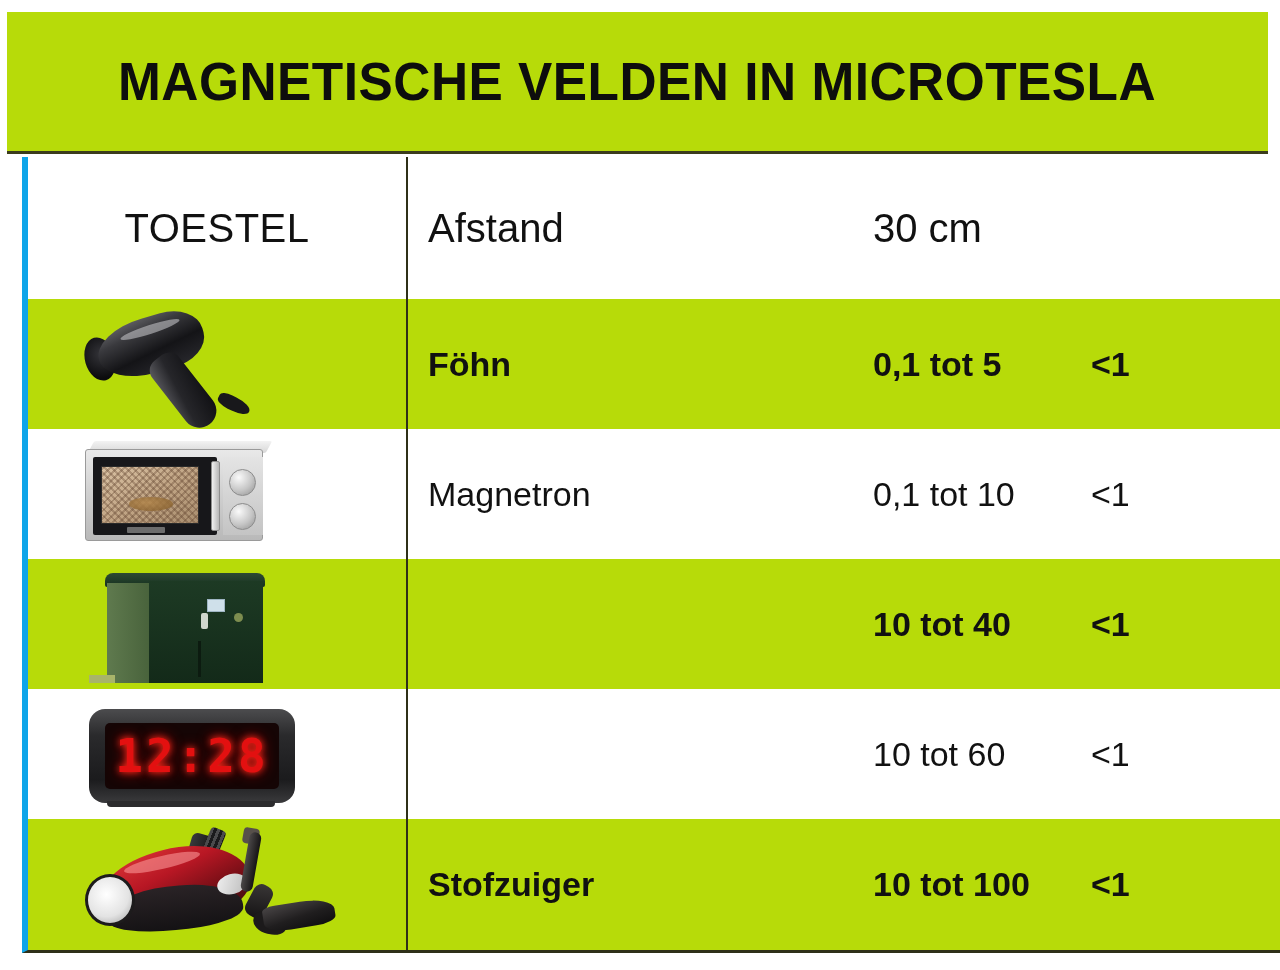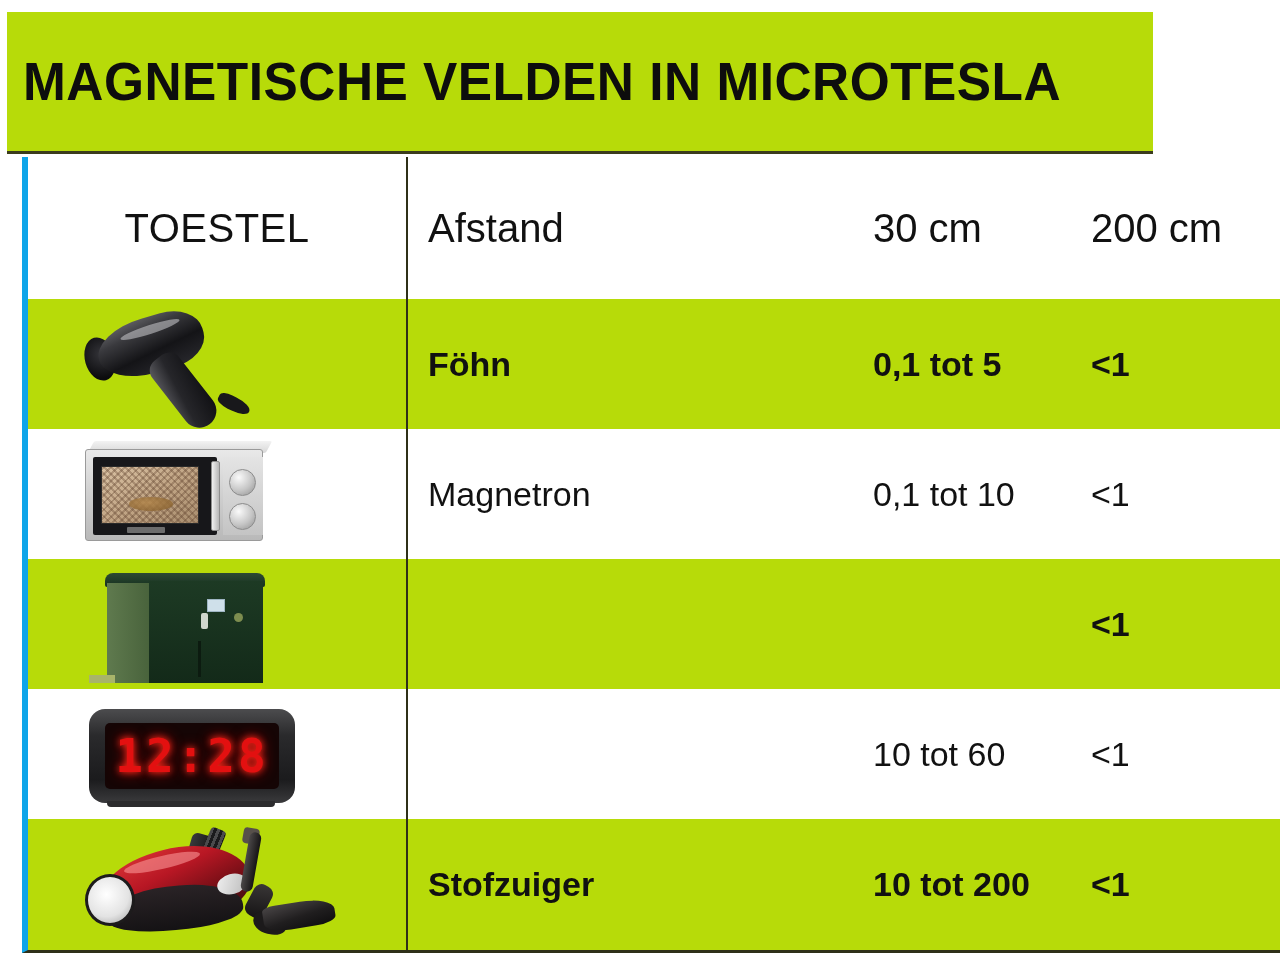--- a/index.html
+++ b/index.html
@@ -14,26 +14,26 @@
   #page {
     position: relative;
     width: 1280px; height: 970px;
     background: #ffffff;
   }
 
   
   .title-banner {
     position: absolute;
     left: 7px; top: 12px;
-    width: 1146px; height: 142px;
+    width: 1261px; height: 142px;
     background: #b7db09;
     border-bottom: 3px solid #3b3c1c;
     display: flex;
     align-items: center;
-    justify-content: flex-start;
+    justify-content: center;
   }
   .title-text {
     font-family: "Liberation Sans Narrow", "Liberation Sans", sans-serif;
     font-weight: bold;
     font-size: 53px;
     letter-spacing: 0.5px;
     color: #0d0d0d;
     white-space: nowrap;
     transform: scaleX(0.97);
   }
@@ -394,23 +394,20 @@
 
     <div class="row row-head white">
       <div class="c-device">
         <span class="hdr-txt toestel">TOESTEL</span>
       </div>
       <div class="c-name">
         <span class="hdr-txt">Afstand</span>
       </div>
       <div class="c-30">
         <span class="hdr-txt">30 cm</span>
-      </div>
-      <div class="c-200">
-        <span class="hdr-txt">200 cm</span>
       </div>
     </div>
 
     <div class="row row-0 green">
       <div class="c-device">
         <div class="icon-wrap">
           <div class="hd-nozzle"></div>
           <div class="hd-barrel"></div>
           <div class="hd-gloss"></div>
           <div class="hd-handle"></div>
@@ -459,20 +456,23 @@
         <div class="icon-wrap">
           <div class="ec-roof"></div>
           <div class="ec-left"></div>
           <div class="ec-front"></div>
           <div class="ec-label"></div>
           <div class="ec-lock"></div>
           <div class="ec-dot"></div>
           <div class="ec-seam"></div>
           <div class="ec-base"></div>
         </div>
+      </div>
+      <div class="c-30">
+        <span class="cell-txt">10 tot 40</span>
       </div>
       <div class="c-200">
         <span class="cell-txt">&lt;1</span>
       </div>
     </div>
 
     <div class="row row-3 white">
       <div class="c-device">
         <div class="icon-wrap">
           <div class="ck-body"></div>
@@ -504,21 +504,21 @@
           <div class="vc-wand"></div>
           <div class="vc-elbow"></div>
           <div class="vc-nozzle2"></div>
           <div class="vc-nozzle"></div>
         </div>
       </div>
       <div class="c-name">
         <span class="cell-txt">Stofzuiger</span>
       </div>
       <div class="c-30">
-        <span class="cell-txt">10 tot 200</span>
+        <span class="cell-txt">10 tot 100</span>
       </div>
       <div class="c-200">
         <span class="cell-txt">&lt;1</span>
       </div>
     </div>
 
   </div>
 </div>
 
 </body></html>

